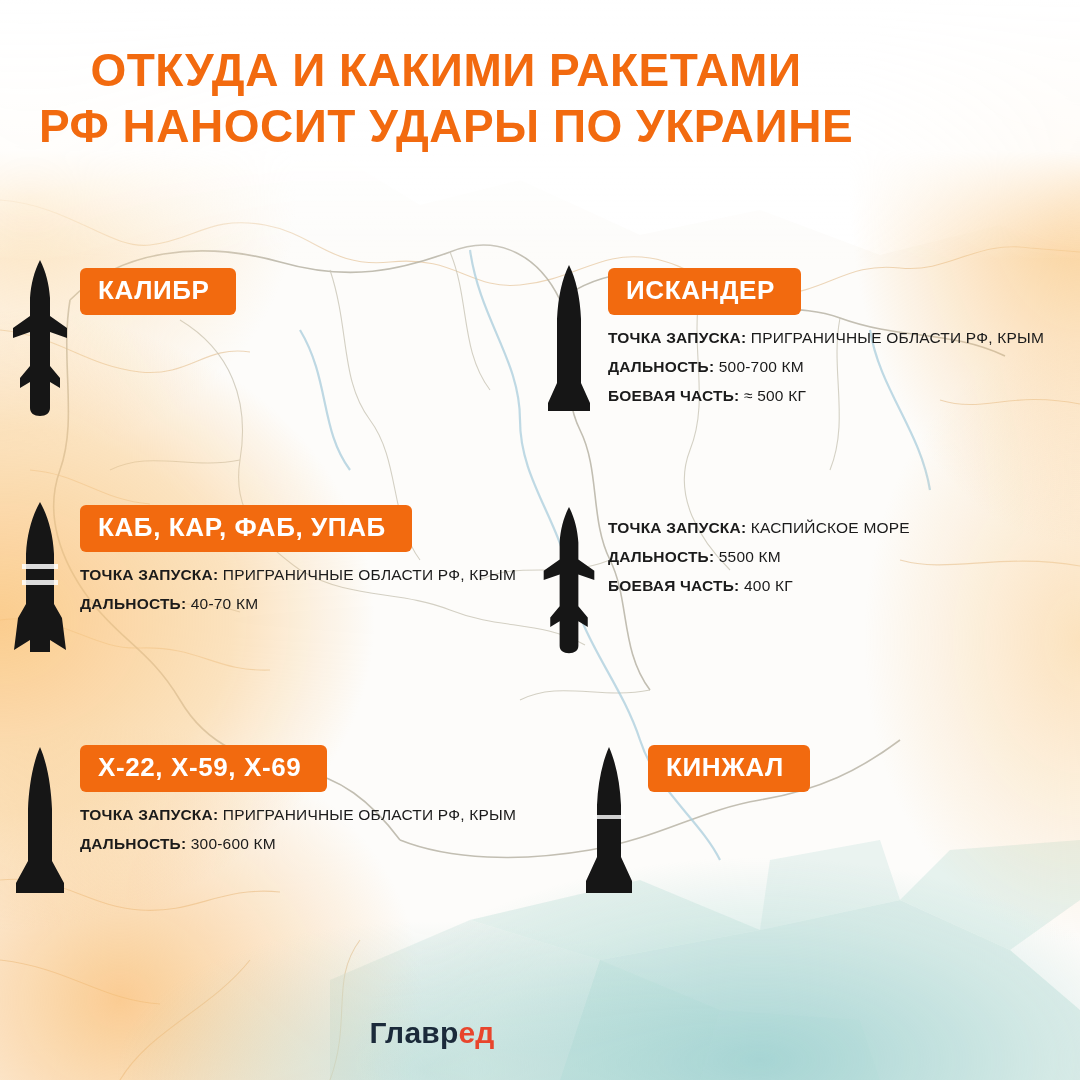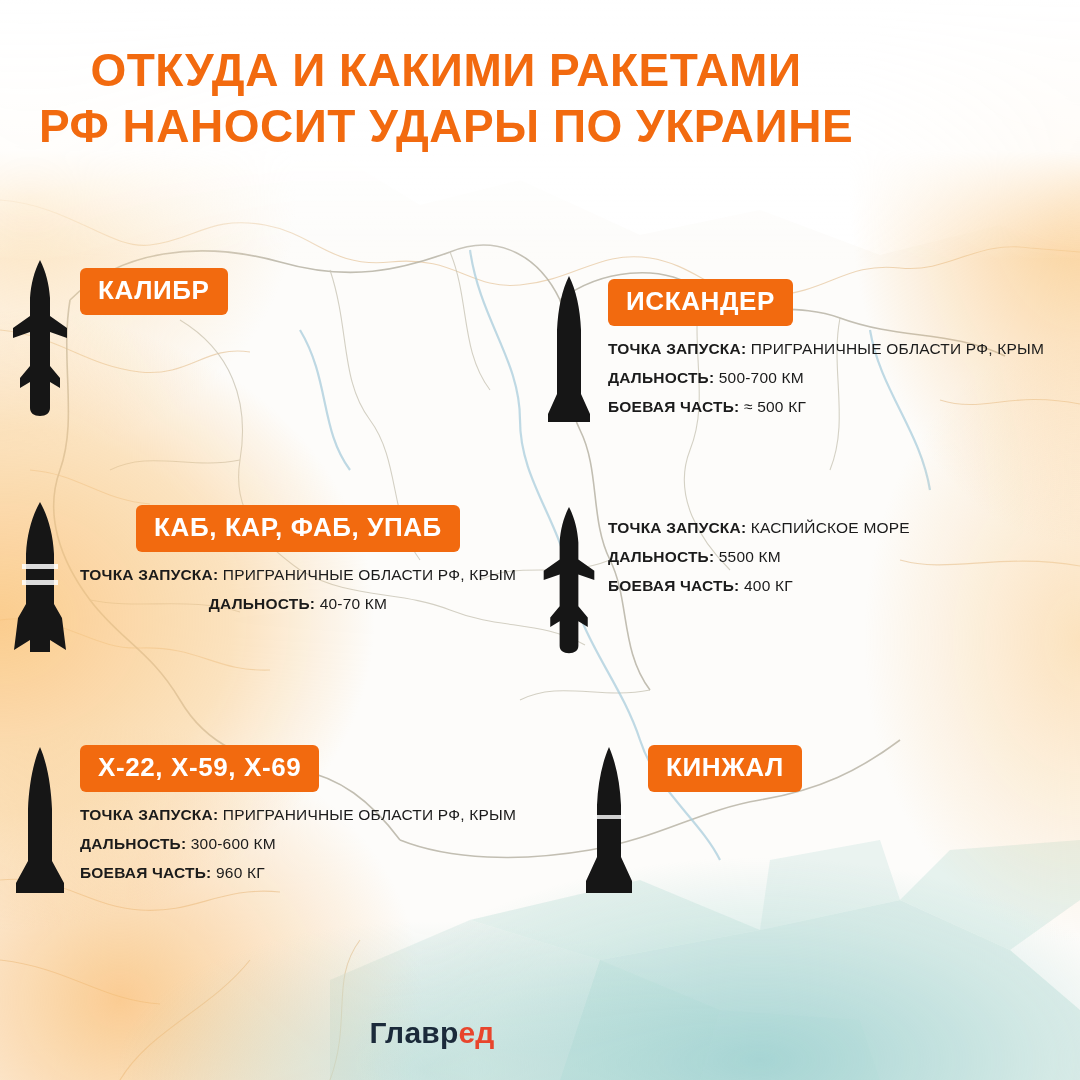--- a/index.html
+++ b/index.html
@@ -82,21 +82,21 @@
   .card-inner {
     position: relative;
   }
   .badge {
     display: inline-block;
     background: #f26a0f;
     color: #ffffff;
     font-weight: 800;
     font-size: 26px;
     letter-spacing: 0.6px;
-    padding: 7px 18px 9px 18px;
+    padding: 7px 26px 9px 18px;
     border-radius: 6px;
     text-transform: uppercase;
     white-space: nowrap;
   }
   .rows {
     margin-top: 14px;
   }
   .row {
     font-size: 15.5px;
     color: #1b1b1b;
@@ -211,21 +211,21 @@
 
   <div class="card" style="left:80px; top:268px;">
     <svg class="rocket" style="left:-70px; top:-10px;" width="60" height="160" viewBox="0 0 60 160">
       <path d="M30 2 C24 14 21 26 20 40 L20 58 L3 70 L3 80 L20 74 L20 108 L10 120 L10 130 L20 124 L20 150 C20 155 24 158 30 158 C36 158 40 155 40 150 L40 124 L50 130 L50 120 L40 108 L40 74 L57 80 L57 70 L40 58 L40 40 C39 26 36 14 30 2 Z" fill="#161616"></path>
     </svg>
     <div class="card-inner">
       <div class="badge">КАЛИБР</div>
     </div>
   </div>
 
-  <div class="card" style="left:608px; top:268px;margin-top:11px;">
+  <div class="card" style="left:608px; top:268px;">
     <svg class="rocket" style="left:-68px; top:-5px;" width="58" height="150" viewBox="0 0 58 150">
       <path d="M29 2 C22 16 18 34 17 56 L17 120 L8 140 L8 148 L50 148 L50 140 L41 120 L41 56 C40 34 36 16 29 2 Z" fill="#161616"></path>
     </svg>
     <div class="card-inner">
       <div class="badge">ИСКАНДЕР</div>
       <div class="rows">
         <div class="row">
           <span class="k">ТОЧКА ЗАПУСКА:</span>
           <span class="v"> ПРИГРАНИЧНЫЕ ОБЛАСТИ РФ, КРЫМ</span>
         </div>
@@ -234,21 +234,21 @@
           <span class="v"> 500-700 КМ</span>
         </div>
         <div class="row">
           <span class="k">БОЕВАЯ ЧАСТЬ:</span>
           <span class="v"> ≈ 500 КГ</span>
         </div>
       </div>
     </div>
   </div>
 
-  <div class="card" style="left:80px; top:505px;text-align:center;">
+  <div class="card" style="left:80px; top:505px;">
     <svg class="rocket" style="left:-70px; top:-5px;" width="60" height="155" viewBox="0 0 60 155">
       <path d="M30 2 C22 16 17 34 16 54 L16 104 L8 118 L4 150 L20 140 L20 152 L40 152 L40 140 L56 150 L52 118 L44 104 L44 54 C43 34 38 16 30 2 Z" fill="#161616"></path>
       <rect x="12" y="64" width="36" height="5" fill="#ffffff" opacity="0.85"></rect>
       <rect x="12" y="80" width="36" height="5" fill="#ffffff" opacity="0.85"></rect>
     </svg>
     <div class="card-inner">
       <div class="badge">КАБ, КАР, ФАБ, УПАБ</div>
       <div class="rows">
         <div class="row">
           <span class="k">ТОЧКА ЗАПУСКА:</span>
@@ -292,24 +292,20 @@
       <div class="badge">Х-22, Х-59, Х-69</div>
       <div class="rows">
         <div class="row">
           <span class="k">ТОЧКА ЗАПУСКА:</span>
           <span class="v"> ПРИГРАНИЧНЫЕ ОБЛАСТИ РФ, КРЫМ</span>
         </div>
         <div class="row">
           <span class="k">ДАЛЬНОСТЬ:</span>
           <span class="v"> 300-600 КМ</span>
         </div>
-        <div class="row">
-          <span class="k">БОЕВАЯ ЧАСТЬ:</span>
-          <span class="v"> 960 КГ</span>
-        </div>
       </div>
     </div>
   </div>
 
   <div class="card" style="left:608px; top:745px;margin-left:40px;">
     <svg class="rocket" style="left:-68px; top:0px;" width="58" height="150" viewBox="0 0 58 150">
       <path d="M29 2 C22 18 18 38 17 60 L17 112 L6 136 L6 148 L52 148 L52 136 L41 112 L41 60 C40 38 36 18 29 2 Z" fill="#161616"></path>
       <rect x="13" y="70" width="32" height="4" fill="#ffffff" opacity="0.8"></rect>
     </svg>
     <div class="card-inner">

